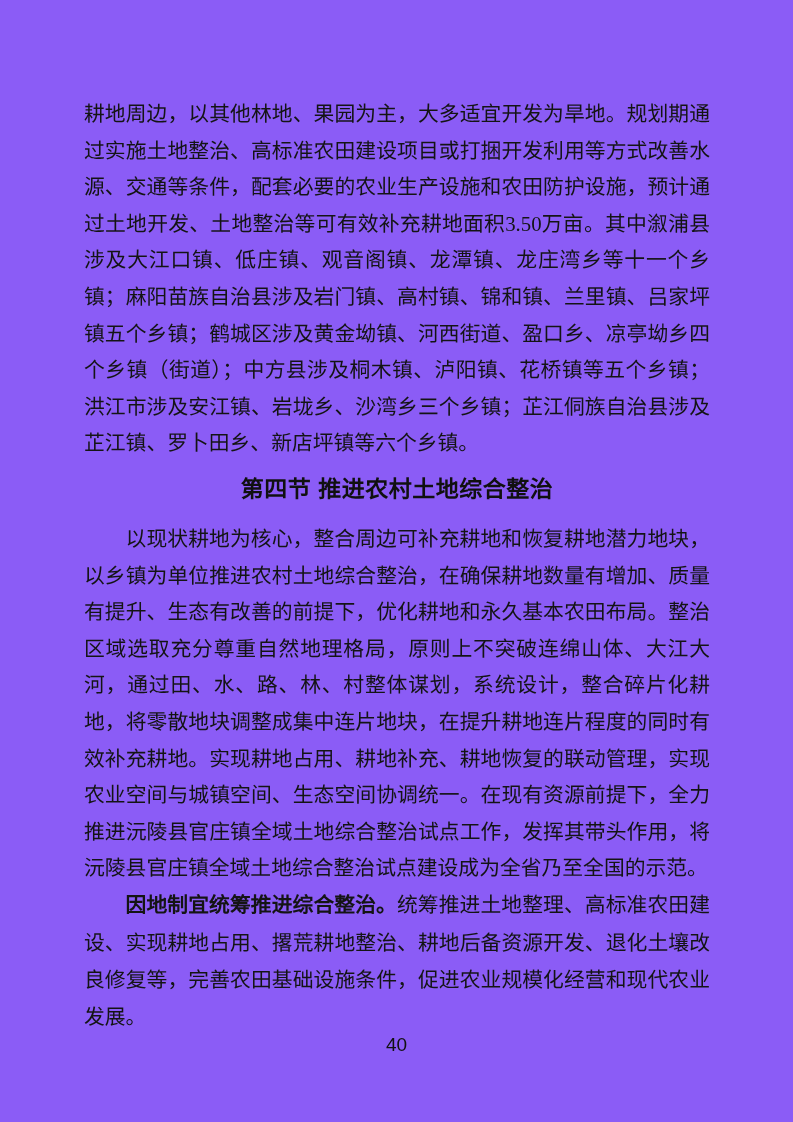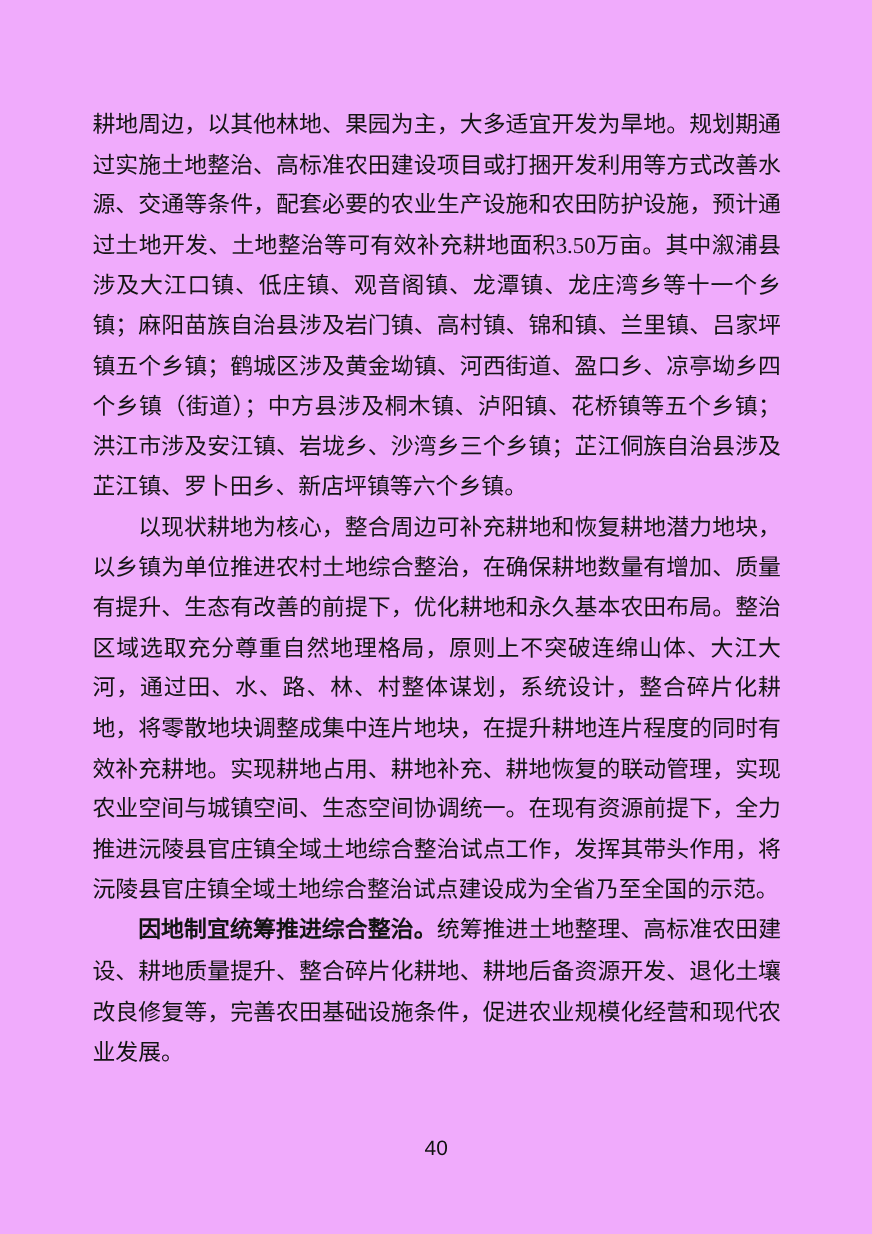--- a/index.html
+++ b/index.html
@@ -4,21 +4,21 @@
 <style>
   html, body {
     margin: 0;
     padding: 0;
     background: #ffffff;
   }
   .page {
     position: relative;
     width: 793px;
     height: 1122px;
-    background: #f0abfc;
+    background: #8b5cf6;
     overflow: hidden;
     font-family: "Liberation Serif", "DejaVu Serif", serif;
     color: #141414;
   }
   .content {
     position: absolute;
     left: 84px;
     top: 96px;
     width: 626px;
   }
@@ -60,21 +60,22 @@
   }
 </style>
 </head>
 <body>
 
 <div class="page">
   <div class="content">
 
     <p class="para">耕地周边，以其他林地、果园为主，大多适宜开发为旱地。规划期通过实施土地整治、高标准农田建设项目或打捆开发利用等方式改善水源、交通等条件，配套必要的农业生产设施和农田防护设施，预计通过土地开发、土地整治等可有效补充耕地面积3.50万亩。其中溆浦县涉及大江口镇、低庄镇、观音阁镇、龙潭镇、龙庄湾乡等十一个乡镇；麻阳苗族自治县涉及岩门镇、高村镇、锦和镇、兰里镇、吕家坪镇五个乡镇；鹤城区涉及黄金坳镇、河西街道、盈口乡、凉亭坳乡四个乡镇（街道）；中方县涉及桐木镇、泸阳镇、花桥镇等五个乡镇；洪江市涉及安江镇、岩垅乡、沙湾乡三个乡镇；芷江侗族自治县涉及芷江镇、罗卜田乡、新店坪镇等六个乡镇。</p>
 
+    <h2 class="section-heading">第四节 推进农村土地综合整治</h2>
 
     <p class="para indent">以现状耕地为核心，整合周边可补充耕地和恢复耕地潜力地块，以乡镇为单位推进农村土地综合整治，在确保耕地数量有增加、质量有提升、生态有改善的前提下，优化耕地和永久基本农田布局。整治区域选取充分尊重自然地理格局，原则上不突破连绵山体、大江大河，通过田、水、路、林、村整体谋划，系统设计，整合碎片化耕地，将零散地块调整成集中连片地块，在提升耕地连片程度的同时有效补充耕地。实现耕地占用、耕地补充、耕地恢复的联动管理，实现农业空间与城镇空间、生态空间协调统一。在现有资源前提下，全力推进沅陵县官庄镇全域土地综合整治试点工作，发挥其带头作用，将沅陵县官庄镇全域土地综合整治试点建设成为全省乃至全国的示范。</p>
 
-    <p class="para indent"><span class="lead-bold">因地制宜统筹推进综合整治。</span><span>统筹推进土地整理、高标准农田建设、耕地质量提升、整合碎片化耕地、耕地后备资源开发、退化土壤改良修复等，完善农田基础设施条件，促进农业规模化经营和现代农业发展。</span></p>
+    <p class="para indent"><span class="lead-bold">因地制宜统筹推进综合整治。</span><span>统筹推进土地整理、高标准农田建设、实现耕地占用、撂荒耕地整治、耕地后备资源开发、退化土壤改良修复等，完善农田基础设施条件，促进农业规模化经营和现代农业发展。</span></p>
 
   </div>
 
   <div class="page-number">40</div>
 </div>
 
 </body></html>

